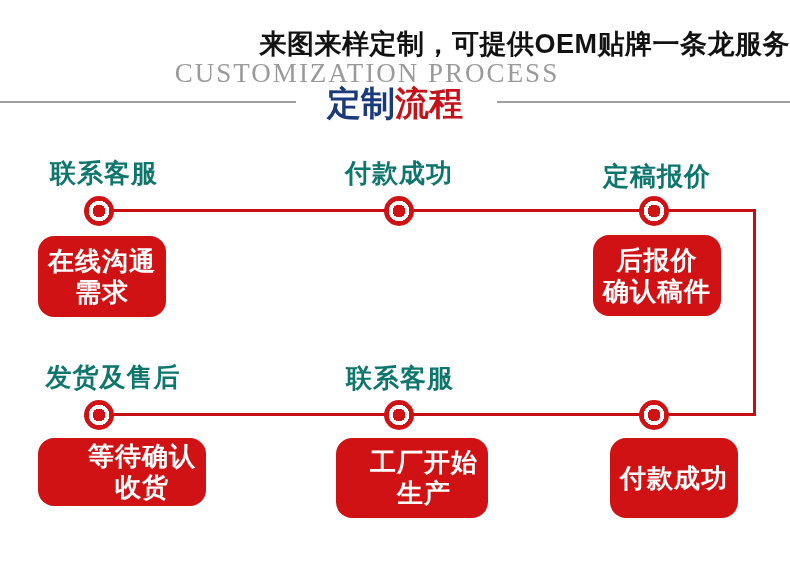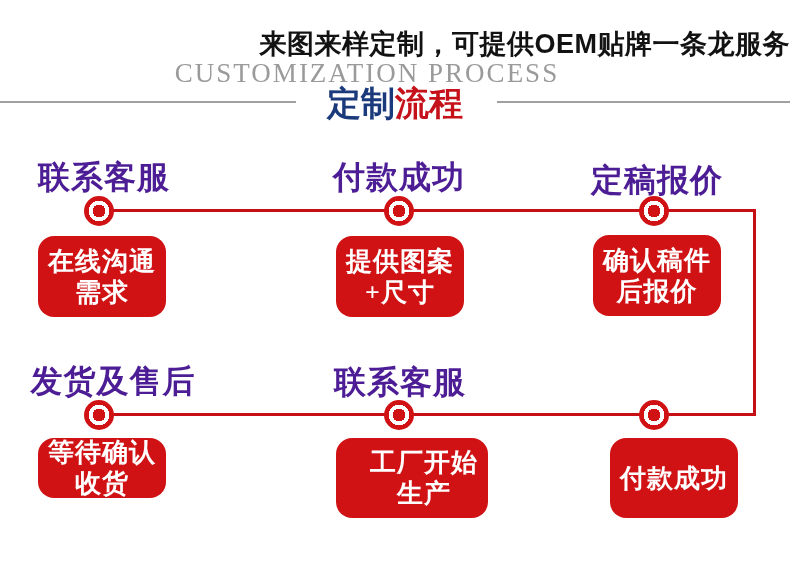--- a/index.html
+++ b/index.html
@@ -76,23 +76,23 @@
     border-radius: 50%;
     background: radial-gradient(circle at 50% 50%,
       #d01215 0 6.5px,
       #ffffff 6.5px 10.5px,
       #d01215 10.5px 15px);
   }
 
   .step-label {
     position: absolute;
     font-family: "Liberation Serif", serif;
-    font-size: 32px;
+    font-size: 26px;
     font-weight: bold;
-    color: #4c1d95;
+    color: #0f766e;
     text-align: center;
     width: 170px;
     letter-spacing: 1px;
     white-space: nowrap;
   }
   .red-box {
     position: absolute;
     width: 128px;
     height: 81px;
     background: #d01215;
@@ -144,30 +144,26 @@
   <div class="step-label" style="left:314px; top:156px;">付款成功</div>
   <div class="step-label" style="left:572px; top:159px;">定稿报价</div>
 
   <div class="step-label" style="left:28px;  top:360px;">发货及售后</div>
   <div class="step-label" style="left:315px; top:361px;">联系客服</div>
 
   <div class="red-box" style="left:38px; top:236px;">
     <div class="box-line">在线沟通</div>
     <div class="box-line">需求</div>
   </div>
-  <div class="red-box" style="left:336px; top:236px;">
-    <div class="box-line">提供图案</div>
-    <div class="box-line">+尺寸</div>
-  </div>
   <div class="red-box" style="left:593px; top:235px;">
+    <div class="box-line">后报价</div>
     <div class="box-line">确认稿件</div>
-    <div class="box-line">后报价</div>
   </div>
 
-  <div class="red-box" style="left:38px; top:438px; height:60px;">
+  <div class="red-box" style="left:38px; top:438px; height:68px;padding-left:40px;">
     <div class="box-line">等待确认</div>
     <div class="box-line">收货</div>
   </div>
   <div class="red-box" style="left:336px; top:438px; height:80px;padding-left:24px;">
     <div class="box-line">工厂开始</div>
     <div class="box-line">生产</div>
   </div>
   <div class="red-box" style="left:610px; top:438px; height:80px;">
     <div class="box-line">付款成功</div>
     <div class="box-line"></div>

